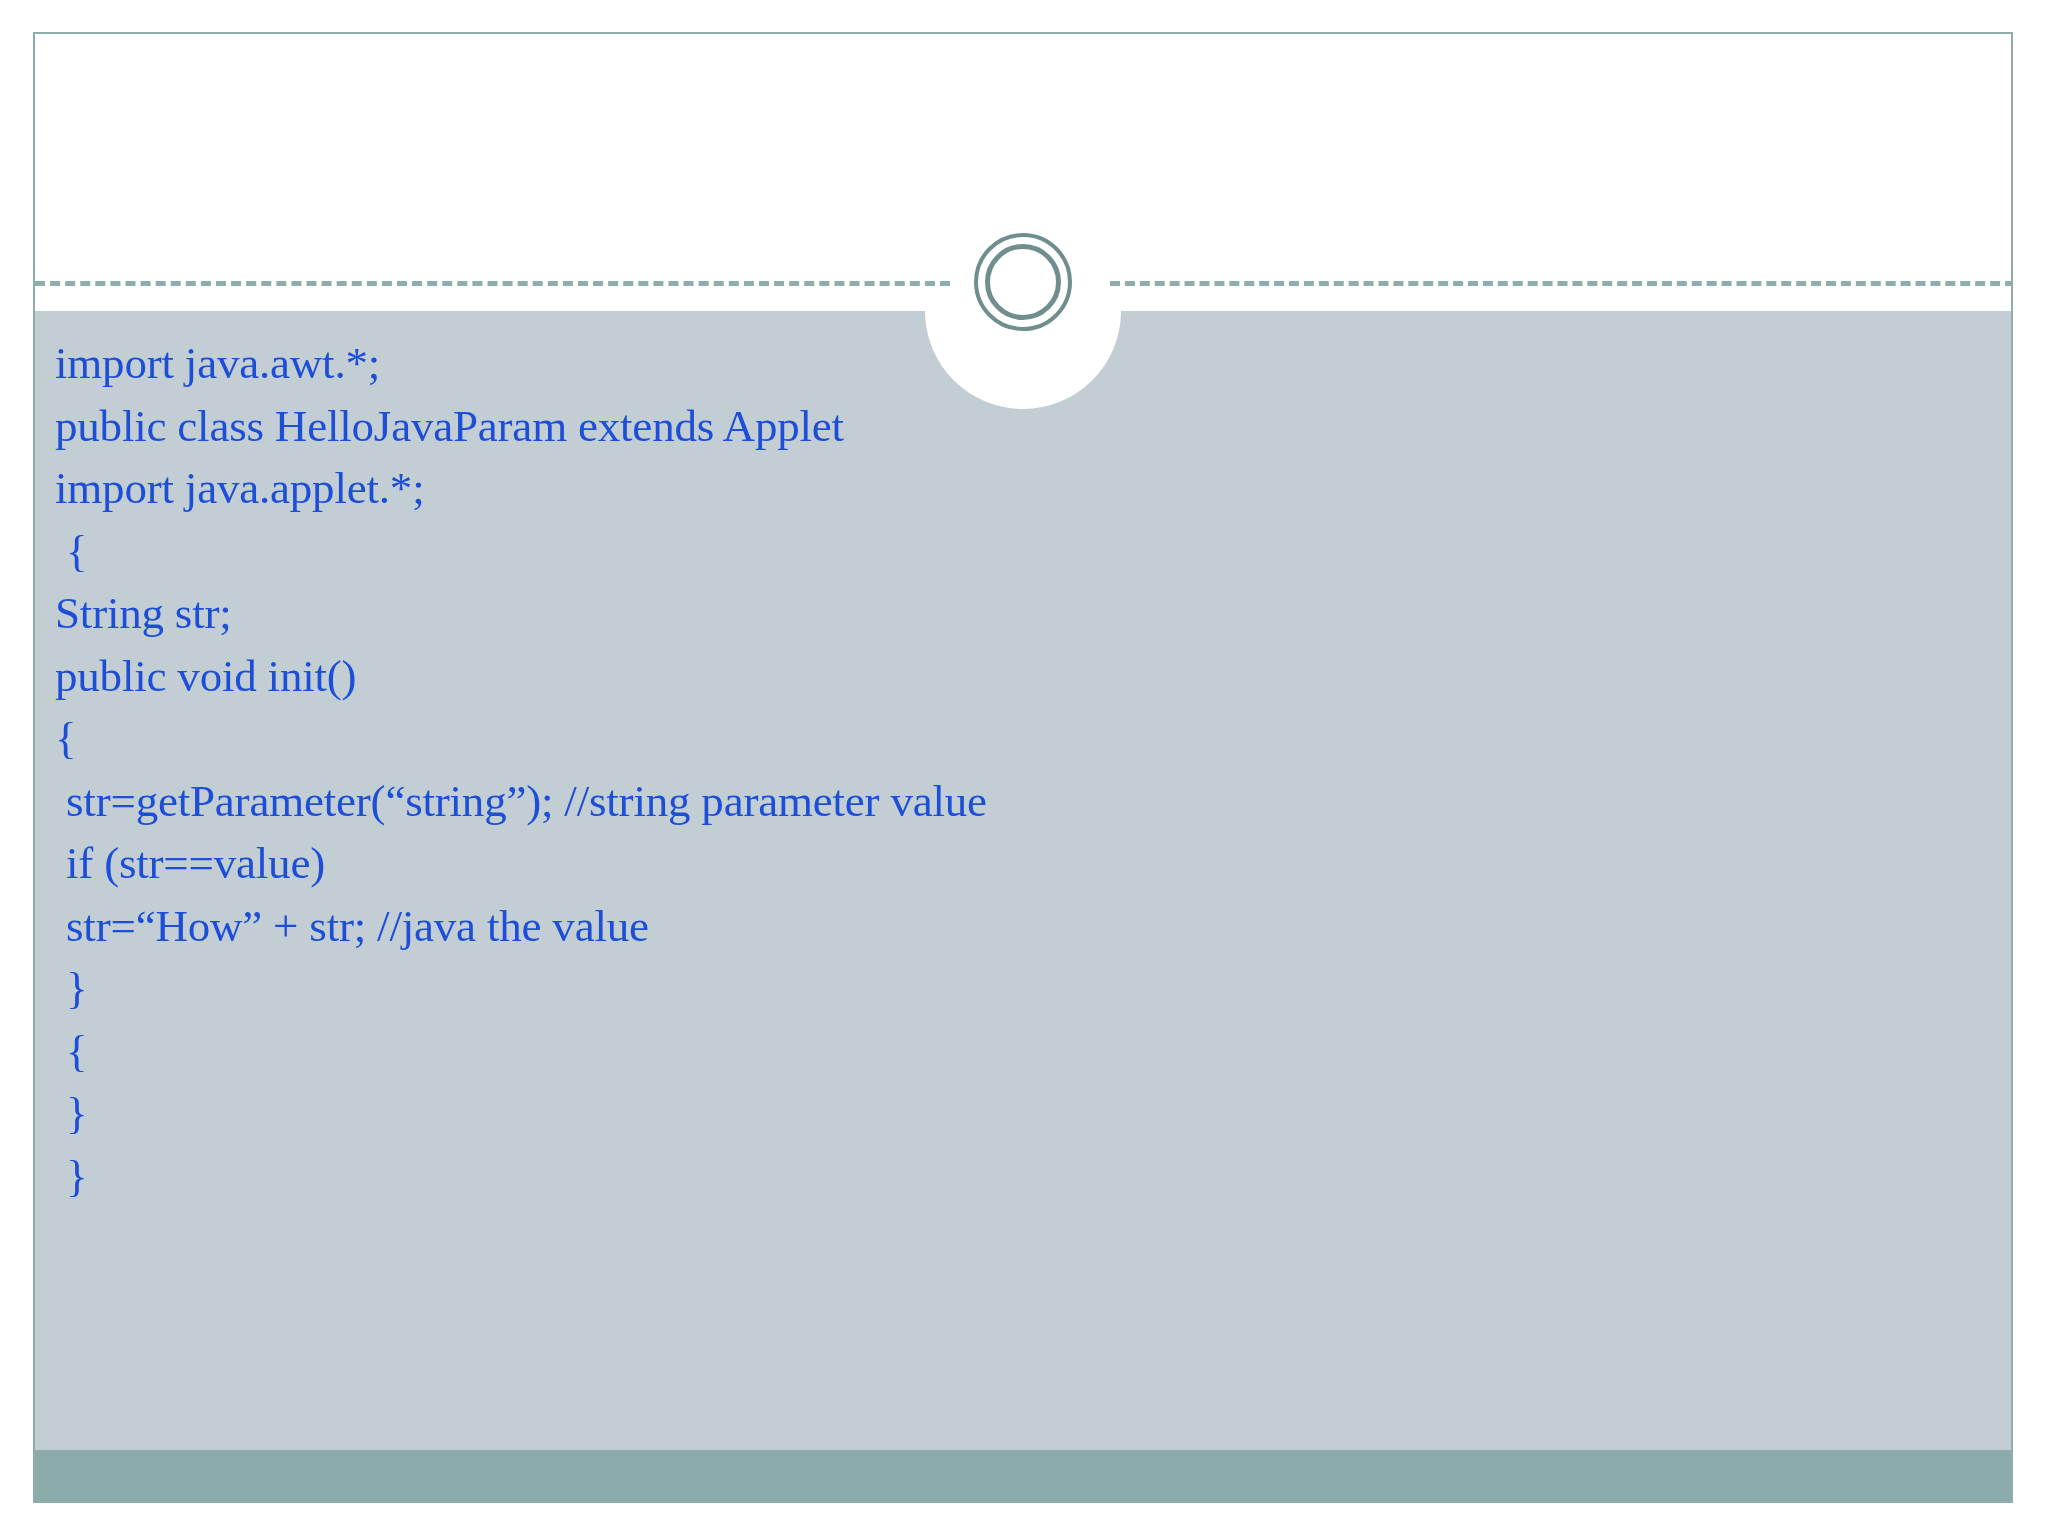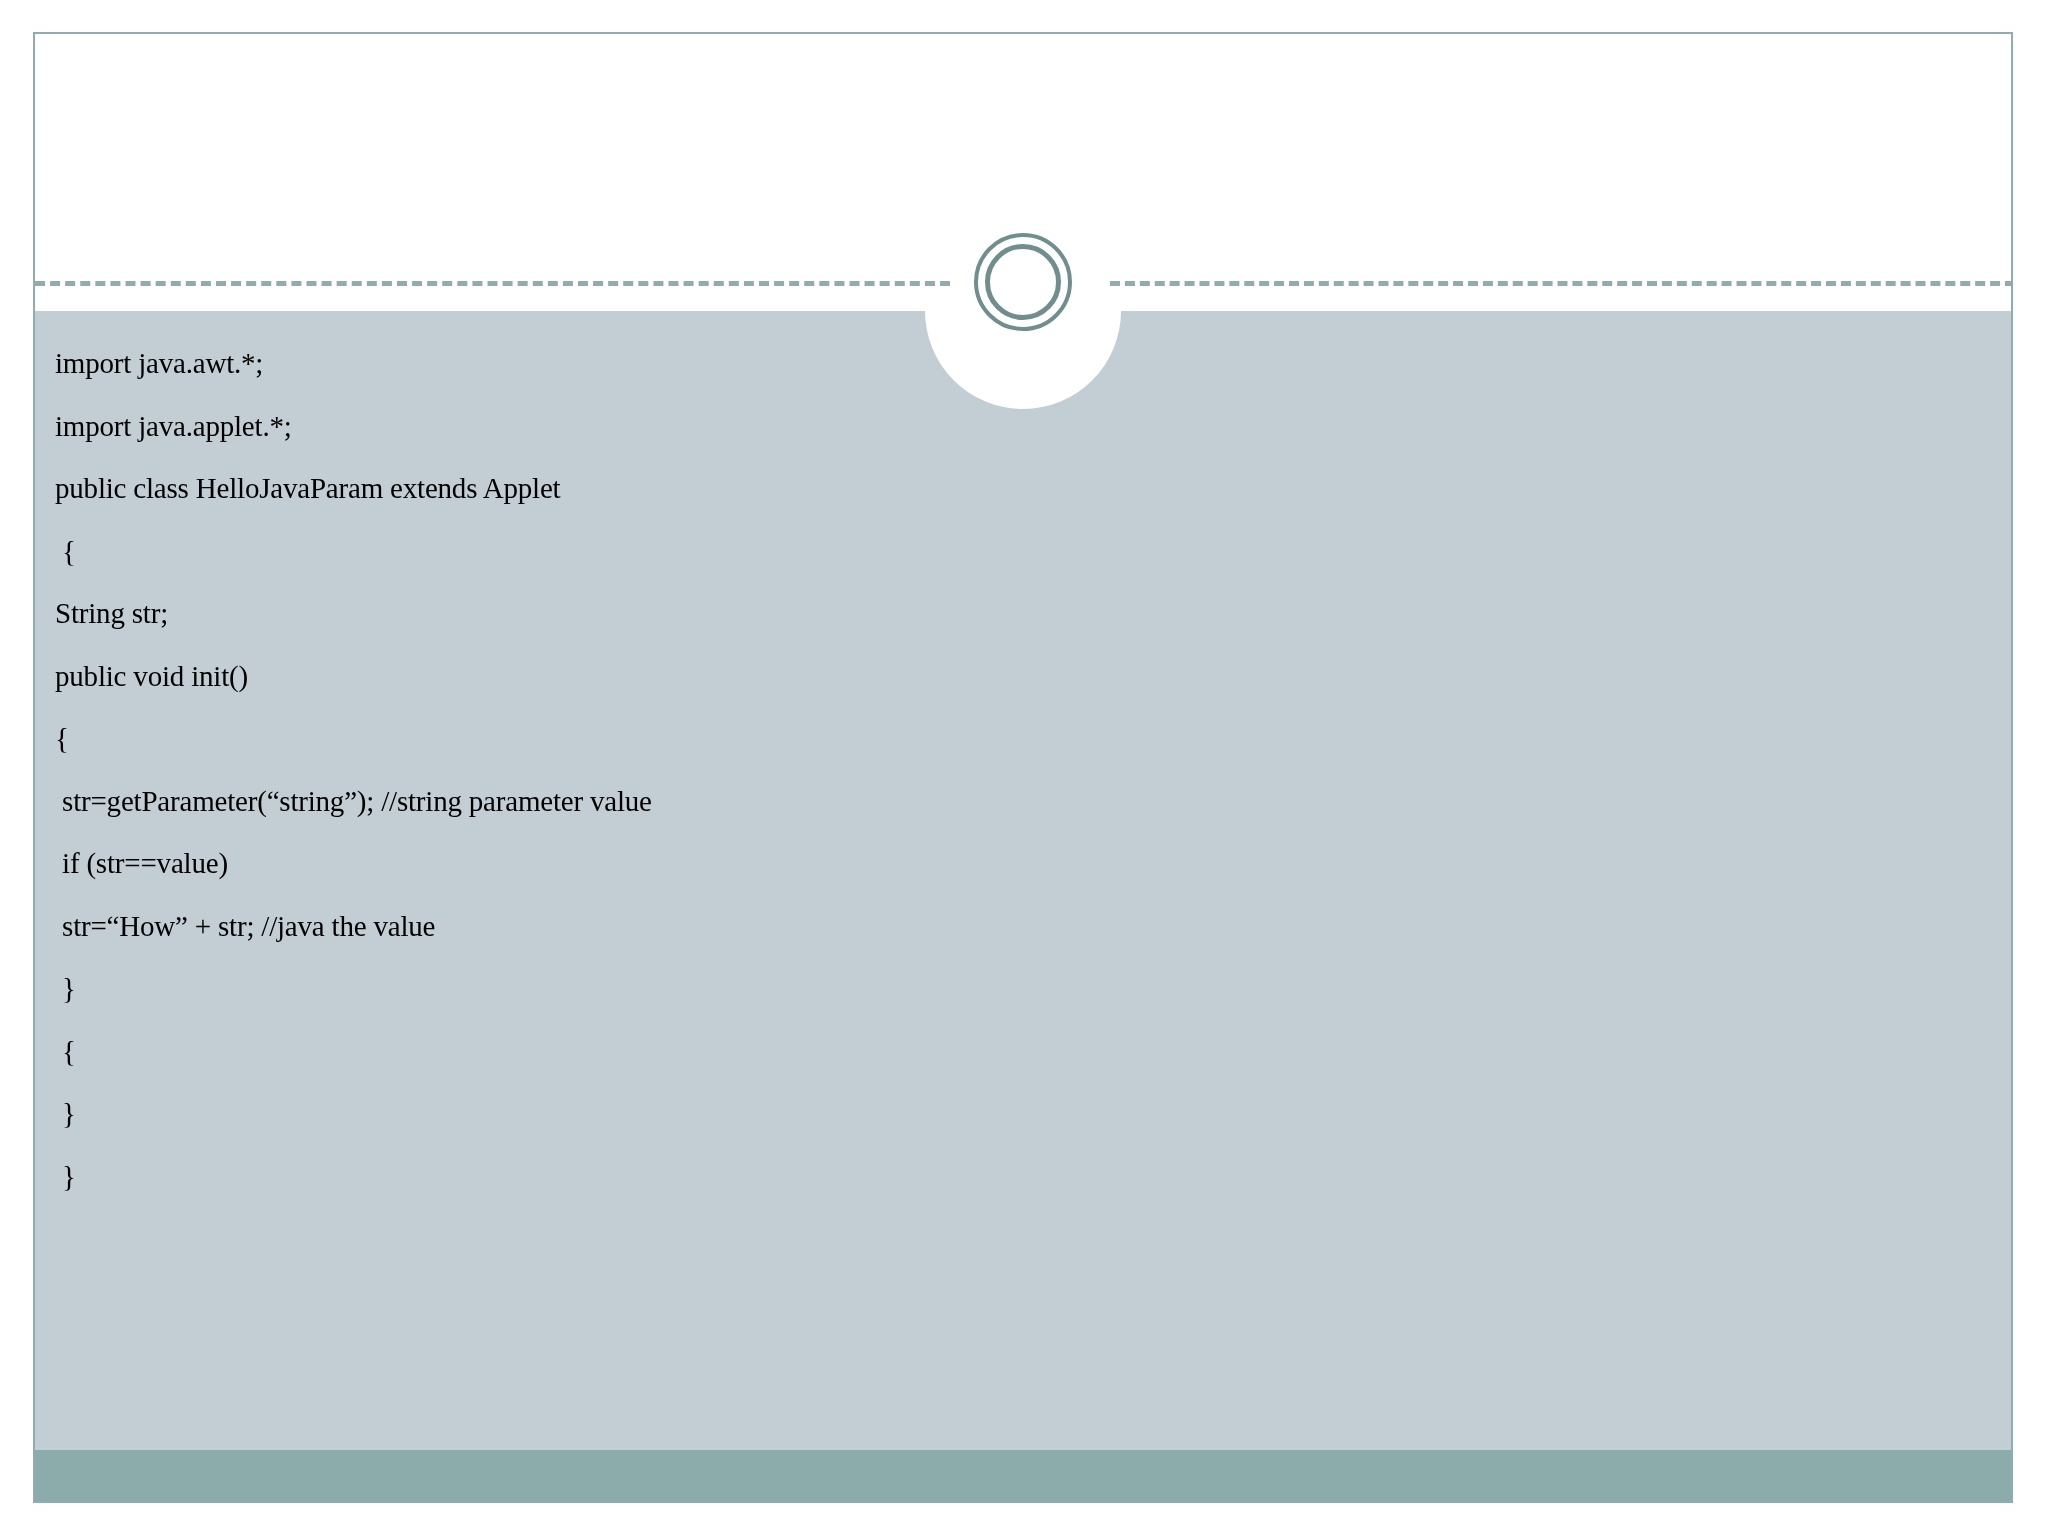--- a/index.html
+++ b/index.html
@@ -108,23 +108,23 @@
 
   
   .code-block {
     position: absolute;
     left: 20px;
     top: 298px;
     width: 1900px;
   }
   .code-line {
     font-family: "Liberation Serif", "DejaVu Serif", serif;
-    font-size: 29px;
+    font-size: 45px;
     line-height: 62.5px;
-    color: #000000;
+    color: #1d4ed8;
     white-space: pre;
     letter-spacing: -0.2px;
     height: 62.5px;
   }
 </style>
 </head>
 <body>
 
 <div id="slide">
 
@@ -134,22 +134,22 @@
   </div>
 
   <div class="content-band"></div>
   <div class="band-notch"></div>
 
   <div class="ring-outer"></div>
   <div class="ring-inner"></div>
 
   <div class="code-block">
     <div class="code-line">import java.awt.*;</div>
+    <div class="code-line">public class HelloJavaParam extends Applet</div>
     <div class="code-line">import java.applet.*;</div>
-    <div class="code-line">public class HelloJavaParam extends Applet</div>
     <div class="code-line"> {</div>
     <div class="code-line">String str;</div>
     <div class="code-line">public void init()</div>
     <div class="code-line">{</div>
     <div class="code-line"> str=getParameter(“string”); //string parameter value</div>
     <div class="code-line"> if (str==value)</div>
     <div class="code-line"> str=“How” + str; //java the value</div>
     <div class="code-line"> }</div>
     <div class="code-line"> {</div>
     <div class="code-line"> }</div>

